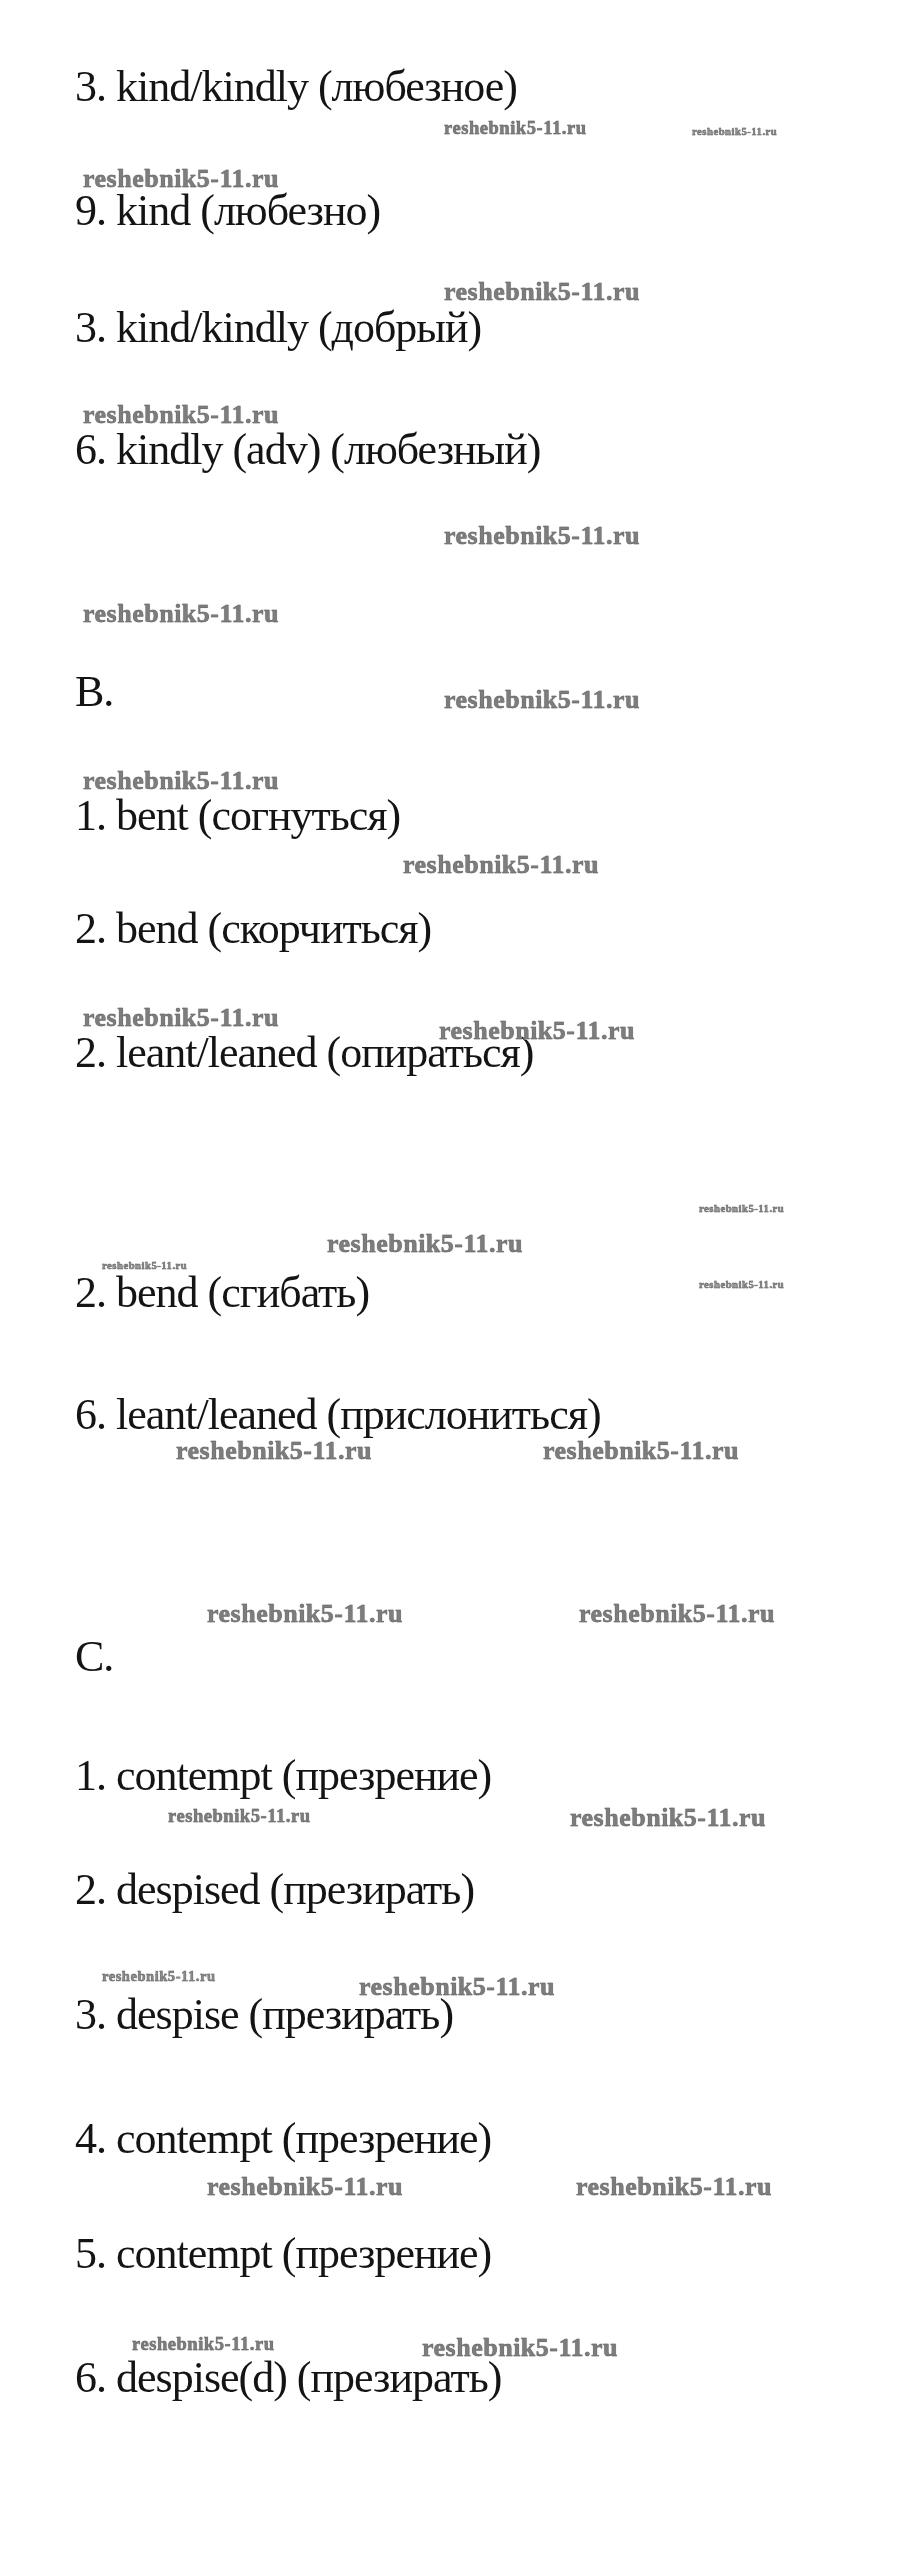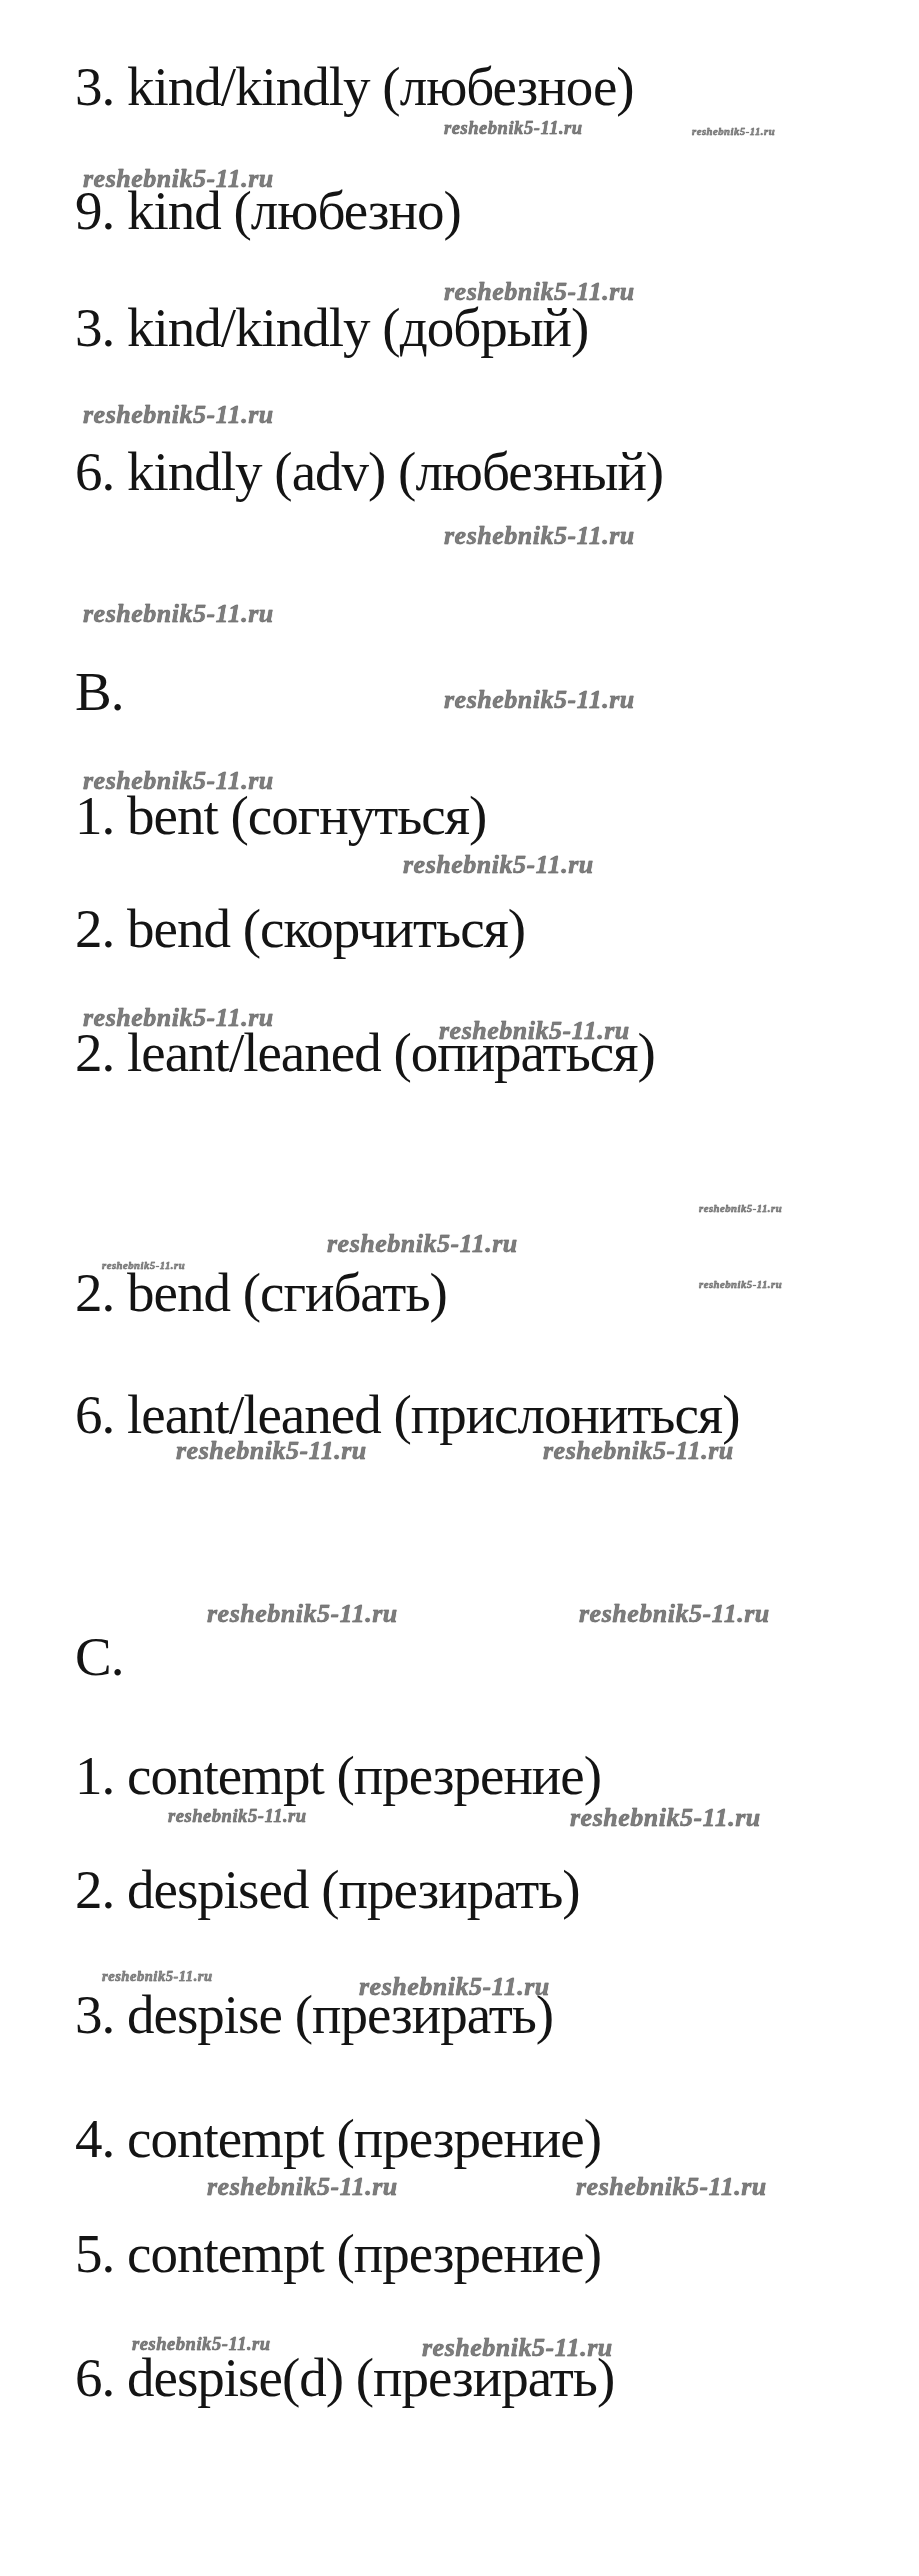--- a/index.html
+++ b/index.html
@@ -11,51 +11,50 @@
     position: relative;
     width: 920px;
     height: 2576px;
     background: #ffffff;
     overflow: hidden;
     font-family: "Liberation Serif", "DejaVu Serif", serif;
   }
   .line {
     position: absolute;
     left: 75px;
-    font-size: 55px;
+    font-size: 44px;
     line-height: 61px;
     letter-spacing: -1px;
     color: #141414;
     white-space: nowrap;
   }
   .wm {
     position: absolute;
     font-family: "Liberation Serif", "DejaVu Serif", serif;
     font-weight: 700;
     color: #7d7d7d;
     text-shadow: 0 0 1px #5a5a5a, 1px 1px 0 rgba(255,255,255,0.55);
     letter-spacing: 0.5px;
     white-space: nowrap;
-    font-style: italic;
     -webkit-text-stroke: 0.3px #666;
   }
   .wm-lg { font-size: 26px; line-height: 26px; }
   .wm-md { font-size: 18.6px; line-height: 18.6px; }
   .wm-sm { font-size: 14.6px; line-height: 14.6px; color: #8a8a8a; }
   .wm-xs { font-size: 10.7px; line-height: 10.7px; color: #909090; font-weight: 600; }
 </style>
 </head>
 <body>
 
 <div class="page">
 
   <div class="line" style="top:56px">3. kind/kindly (любезное)</div>
   <div class="line" style="top:180px">9. kind (любезно)</div>
   <div class="line" style="top:297px">3. kind/kindly (добрый)</div>
-  <div class="line" style="top:441px">6. kindly (adv) (любезный)</div>
+  <div class="line" style="top:419px">6. kindly (adv) (любезный)</div>
 
   <div class="line" style="top:661px">B.</div>
   <div class="line" style="top:785px">1. bent (согнуться)</div>
   <div class="line" style="top:898px">2. bend (скорчиться)</div>
   <div class="line" style="top:1022px">2. leant/leaned (опираться)</div>
   <div class="line" style="top:1262px">2. bend (сгибать)</div>
   <div class="line" style="top:1384px">6. leant/leaned (прислониться)</div>
 
   <div class="line" style="top:1626px">C.</div>
   <div class="line" style="top:1745px">1. contempt (презрение)</div>

